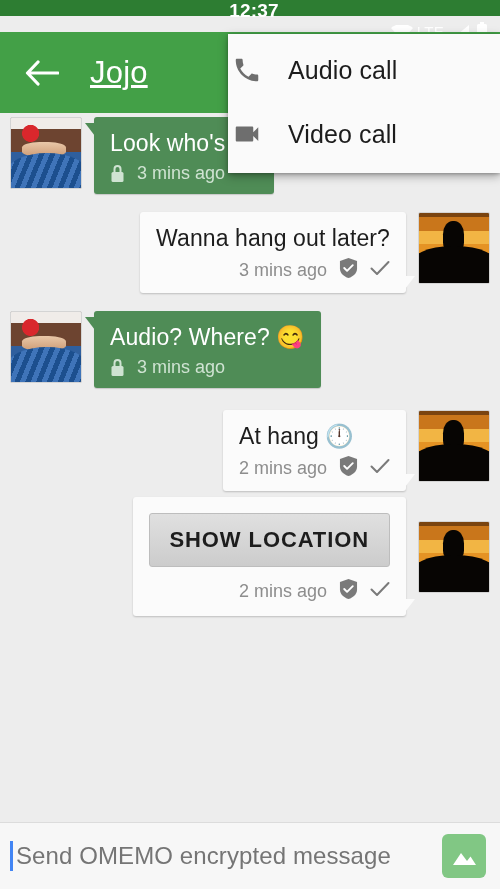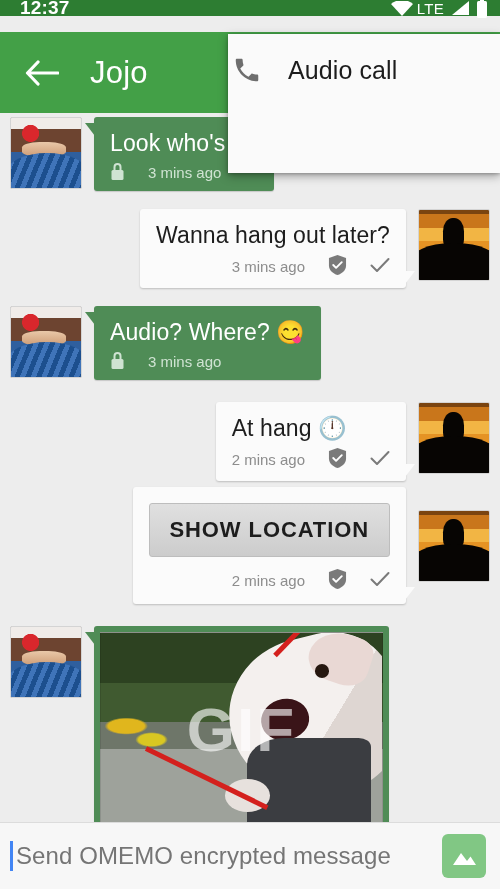--- a/index.html
+++ b/index.html
@@ -21,20 +21,21 @@
   }
 
   
   .statusbar {
     position: absolute; top: 0; left: 0;
     width: 500px; height: 16px;
     background: #2d7d32;
     display: flex; align-items: center;
     padding: 0 12px 0 20px;
     color: #ffffff;
+    flex-direction: column;
   }
   .statusbar .clock {
     font-size: 19px; font-weight: bold; letter-spacing: .2px;
   }
   .statusbar .sb-right {
     margin-left: auto;
     display: flex; align-items: center; gap: 6px;
   }
   .sb-lte { font-size: 15px; font-weight: normal; letter-spacing: .3px; }
   .ico-wifi { width: 20px; height: 14px; position: relative; }
@@ -53,20 +54,21 @@
     width: 48px; height: 48px;
     display: flex; align-items: center; justify-content: center;
     cursor: pointer;
   }
   .appbar .title {
     color: #ffffff;
     font-size: 31px;
     margin-left: 24px;
     font-weight: normal;
     letter-spacing: .2px;
+    text-decoration: underline;
   }
 
   
   .menu {
     position: absolute;
     top: 34px; left: 228px;
     width: 272px; height: 139px;
     background: #fafafa;
     box-shadow: 0 3px 9px rgba(0,0,0,.34), 0 1px 3px rgba(0,0,0,.22);
     z-index: 30;
@@ -201,23 +203,23 @@
   }
 
   .msg-text {
     font-size: 23px;
     line-height: 1.22;
     white-space: nowrap;
     letter-spacing: .1px;
   }
   .msg-meta {
     display: flex; align-items: center;
-    gap: 23px;
+    gap: 12px;
     margin-top: 6px;
-    font-size: 15px;
+    font-size: 18px;
   }
   .bubble.in .msg-meta  { color: #cfe3d2; }
   .bubble.out .msg-meta { color: #8d8d8d; justify-content: flex-end; }
 
   .lock-ico { display: inline-flex; }
   .emoji { font-size: 23px; line-height: 1; }
 
   
   .loc-btn {
     display: inline-block;
@@ -378,20 +380,28 @@
 
   <div class="menu">
     <div class="menu-item">
       <span class="mi-icon">
         <svg width="30" height="30" viewBox="0 0 24 24">
           <path d="M6.6 10.8c1.4 2.8 3.8 5.1 6.6 6.6l2.2-2.2c.3-.3.7-.4 1-.2 1.2.4 2.4.6 3.6.6.6 0 1 .4 1 1V20c0 .6-.4 1-1 1C10.6 21 3 13.4 3 4c0-.6.4-1 1-1h3.5c.6 0 1 .4 1 1 0 1.3.2 2.5.6 3.6.1.4 0 .8-.2 1l-2.3 2.2z" fill="#6e6e6e"></path>
         </svg>
       </span>
       <span class="mi-label">Audio call</span>
     </div>
+    <div class="menu-item">
+      <span class="mi-icon">
+        <svg width="30" height="30" viewBox="0 0 24 24">
+          <path d="M17 10.5V7c0-.6-.4-1-1-1H4c-.6 0-1 .4-1 1v10c0 .6.4 1 1 1h12c.6 0 1-.4 1-1v-3.5l4 4v-11l-4 4z" fill="#6e6e6e"></path>
+        </svg>
+      </span>
+      <span class="mi-label">Video call</span>
+    </div>
   </div>
 
   <div class="chat">
 
     <div class="row left" style="margin-top:4px;">
       <div class="avatar fan"></div>
       <div class="bubble in">
         <div class="msg-text">Look who's ba</div>
         <div class="msg-meta">
           <span class="lock-ico">
@@ -485,37 +495,20 @@
           <span>
             <svg width="20" height="16" viewBox="0 0 20 16">
                 <path d="M1.5 8.5 L7 14 L18.5 2" stroke="#7a7a7a" stroke-width="2" fill="none" stroke-linecap="round" stroke-linejoin="round"></path>
               </svg>
           </span>
         </div>
       </div>
       <div class="avatar sunset"></div>
     </div>
 
-    <div class="row left" style="margin-top:22px;">
-      <div class="avatar fan"></div>
-      <div class="bubble in gif">
-        <div class="gif-img">
-          <div class="dog"></div>
-          <div class="ear"></div>
-          <div class="eye"></div>
-          <div class="mouth"></div>
-          <div class="arm"></div>
-          <div class="hand"></div>
-          <div class="leash a"></div>
-          <div class="leash b"></div>
-          <div class="gif-watermark">GIF</div>
-        </div>
-
-      </div>
-    </div>
 
   </div>
 
   <div class="composer">
     <div class="caret"></div>
     <input class="field" type="text" placeholder="Send OMEMO encrypted message" style="">
     <div class="attach-btn">
       <svg width="28" height="24" viewBox="0 0 28 24">
         <path d="M3 21 L11 9 L17 17 L20.5 12.5 L26 21 Z" fill="#ffffff"></path>
       </svg>

